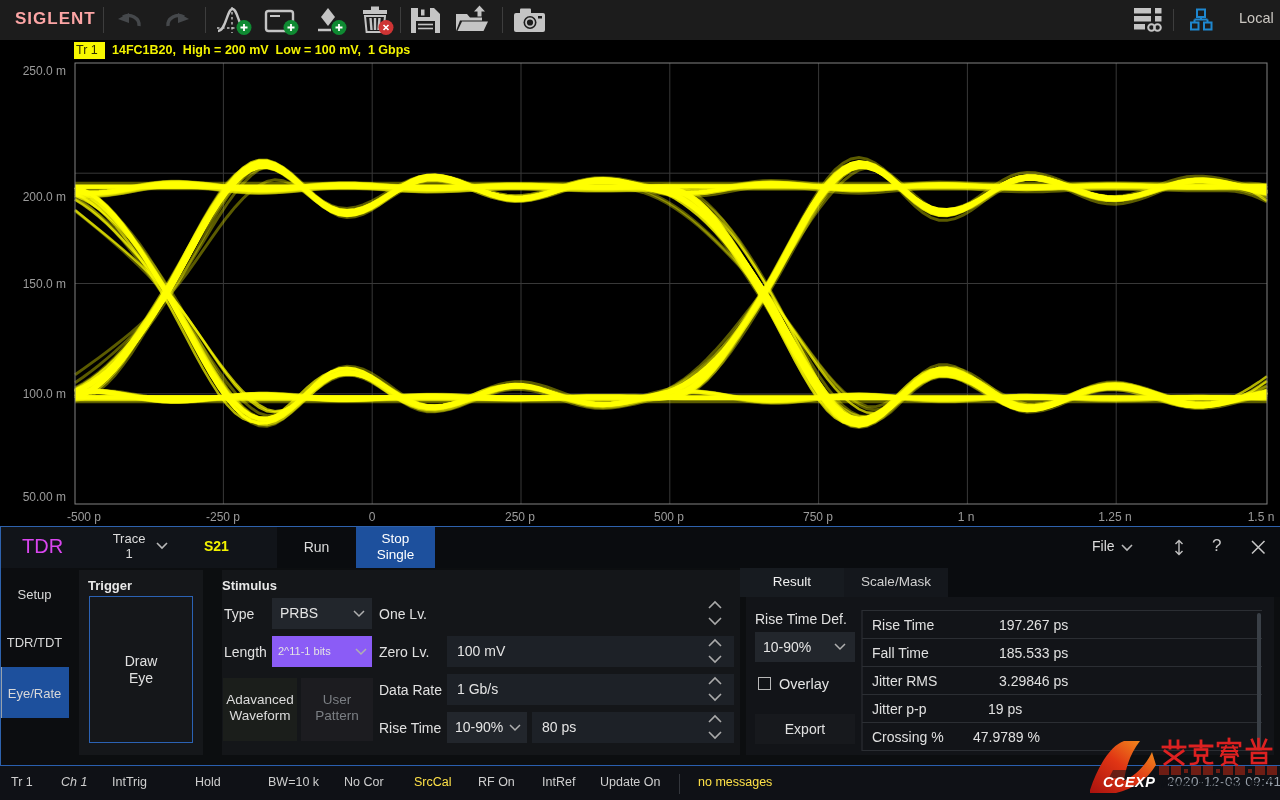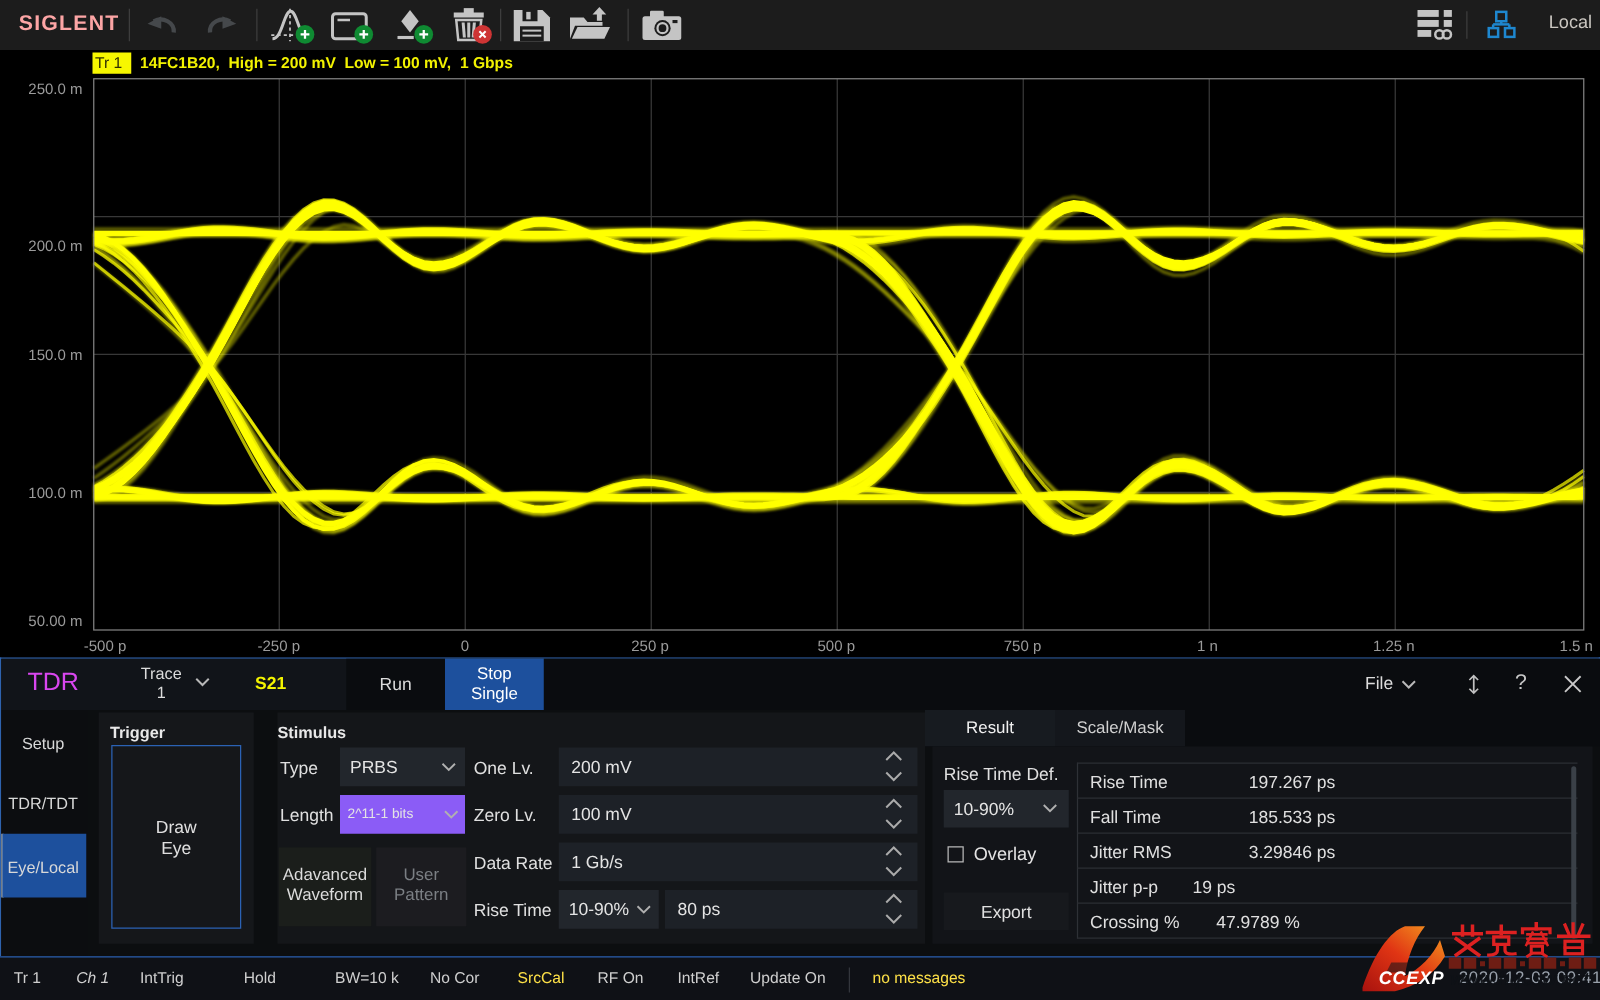--- a/index.html
+++ b/index.html
@@ -315,42 +315,41 @@
 
   <div id="sidebar" class="abs"></div>
   <div class="abs mainarea"></div>
   <div class="abs" style="left:79px;top:570px;width:124px;height:185px;background:#15171a;"></div>
   <div class="abs" style="left:222px;top:570px;width:518px;height:185px;background:#141619;"></div>
   <div class="abs" style="left:746px;top:597px;width:528px;height:158px;background:#121418;"></div>
   <div class="abs" style="left:1px;top:667px;width:2px;height:51px;background:#97a1ac;"></div>
   <div class="abs sbitem" style="top:587px;">Setup</div>
   <div class="abs sbitem" style="top:635px;">TDR/TDT</div>
   <div class="abs blubtn" style="left:2px;top:667px;width:67px;height:51px;"></div>
-  <div class="abs sbitem" style="top:686px;">Eye/Local</div>
+  <div class="abs sbitem" style="top:686px;">Eye/Rate</div>
 
   <div class="abs seclab" style="left:88px;top:578px;">Trigger</div>
   <div class="abs" style="left:89px;top:596px;width:104px;height:147px;border:1px solid #2b62b4;background:#15171a;"></div>
   <div class="abs" style="left:89px;top:653px;width:104px;color:#e0e0e0;text-align:center;font-size:14px;line-height:17px;">Draw<br>Eye</div>
 
   <div class="abs seclab" style="left:222px;top:578px;">Stimulus</div>
   <div class="abs flab" style="left:224px;top:606px;">Type</div>
   <div class="abs flab" style="left:224px;top:644px;">Length</div>
   <div class="abs flab" style="left:379px;top:606px;">One Lv.</div>
   <div class="abs flab" style="left:379px;top:644px;">Zero Lv.</div>
   <div class="abs flab" style="left:379px;top:682px;">Data Rate</div>
   <div class="abs flab" style="left:379px;top:720px;">Rise Time</div>
   <div class="abs input" style="left:272px;top:598px;width:100px;height:31px;background:#22262c;line-height:31px;padding-left:8px;">PRBS</div>
   <svg class="abs" style="left:352px;top:609px;" width="14" height="9">
       <path d="M2 2 L7 7 L12 2" stroke="#b0b0b0" stroke-width="1.5" fill="none"></path>
     </svg>
   <div class="abs input" style="left:272px;top:636px;width:100px;height:31px;background:#8b5cf6;line-height:31px;padding-left:6px;font-size:11px;">2^11-1 bits</div>
   <svg class="abs" style="left:354px;top:647px;" width="14" height="9">
       <path d="M2 2 L7 7 L12 2" stroke="#b0b0b0" stroke-width="1.5" fill="none"></path>
     </svg>
-  <div class="abs input" style="left:447px;top:598px;width:287px;height:31px;line-height:31px;padding-left:10px;">200 mV</div>
   <div class="abs input" style="left:447px;top:636px;width:287px;height:31px;line-height:31px;padding-left:10px;">100 mV</div>
   <div class="abs input" style="left:447px;top:674px;width:287px;height:31px;line-height:31px;padding-left:10px;">1 Gb/s</div>
   <div class="abs input" style="left:447px;top:712px;width:80px;height:31px;background:#22262c;line-height:31px;padding-left:8px;">10-90%</div>
   <svg class="abs" style="left:508px;top:723px;" width="14" height="9">
       <path d="M2 2 L7 7 L12 2" stroke="#b0b0b0" stroke-width="1.5" fill="none"></path>
     </svg>
   <div class="abs input" style="left:532px;top:712px;width:202px;height:31px;line-height:31px;padding-left:10px;">80 ps</div>
   <svg class="abs" style="left:705px;top:598px;" width="22" height="31">
       <path d="M4 10 L10 4 L16 10" stroke="#aaa" stroke-width="1.6" fill="none"></path>
       <path d="M4 20 L10 26 L16 20" stroke="#aaa" stroke-width="1.6" fill="none"></path>
@@ -396,21 +395,21 @@
     <line x1="2" y1="144.5" x2="402" y2="144.5" stroke="#2b2e33" stroke-width="1"></line>
   </svg>
   <div class="abs" style="left:1257px;top:613px;width:4px;height:138px;background:#3a4047;border-radius:2px;"></div>
   <div class="abs flab" style="left:872px;top:617px;">Rise Time</div>
   <div class="abs flab" style="left:999px;top:617px;">197.267 ps</div>
   <div class="abs flab" style="left:872px;top:645px;">Fall Time</div>
   <div class="abs flab" style="left:999px;top:645px;">185.533 ps</div>
   <div class="abs flab" style="left:872px;top:673px;">Jitter RMS</div>
   <div class="abs flab" style="left:999px;top:673px;">3.29846 ps</div>
   <div class="abs flab" style="left:872px;top:701px;">Jitter p-p</div>
-  <div class="abs flab" style="left:954px;top:701px;">19 ps</div>
+  <div class="abs flab" style="left:988px;top:701px;">19 ps</div>
   <div class="abs flab" style="left:872px;top:729px;">Crossing %</div>
   <div class="abs flab" style="left:973px;top:729px;">47.9789 %</div>
 
   <div id="status" class="abs">
     <div class="stitem abs" style="left:11px;">Tr 1</div>
     <div class="stitem abs" style="left:61px;font-style:italic;">Ch 1</div>
     <div class="stitem abs" style="left:112px;">IntTrig</div>
     <div class="stitem abs" style="left:195px;">Hold</div>
     <div class="stitem abs" style="left:268px;">BW=10 k</div>
     <div class="stitem abs" style="left:344px;">No Cor</div>

